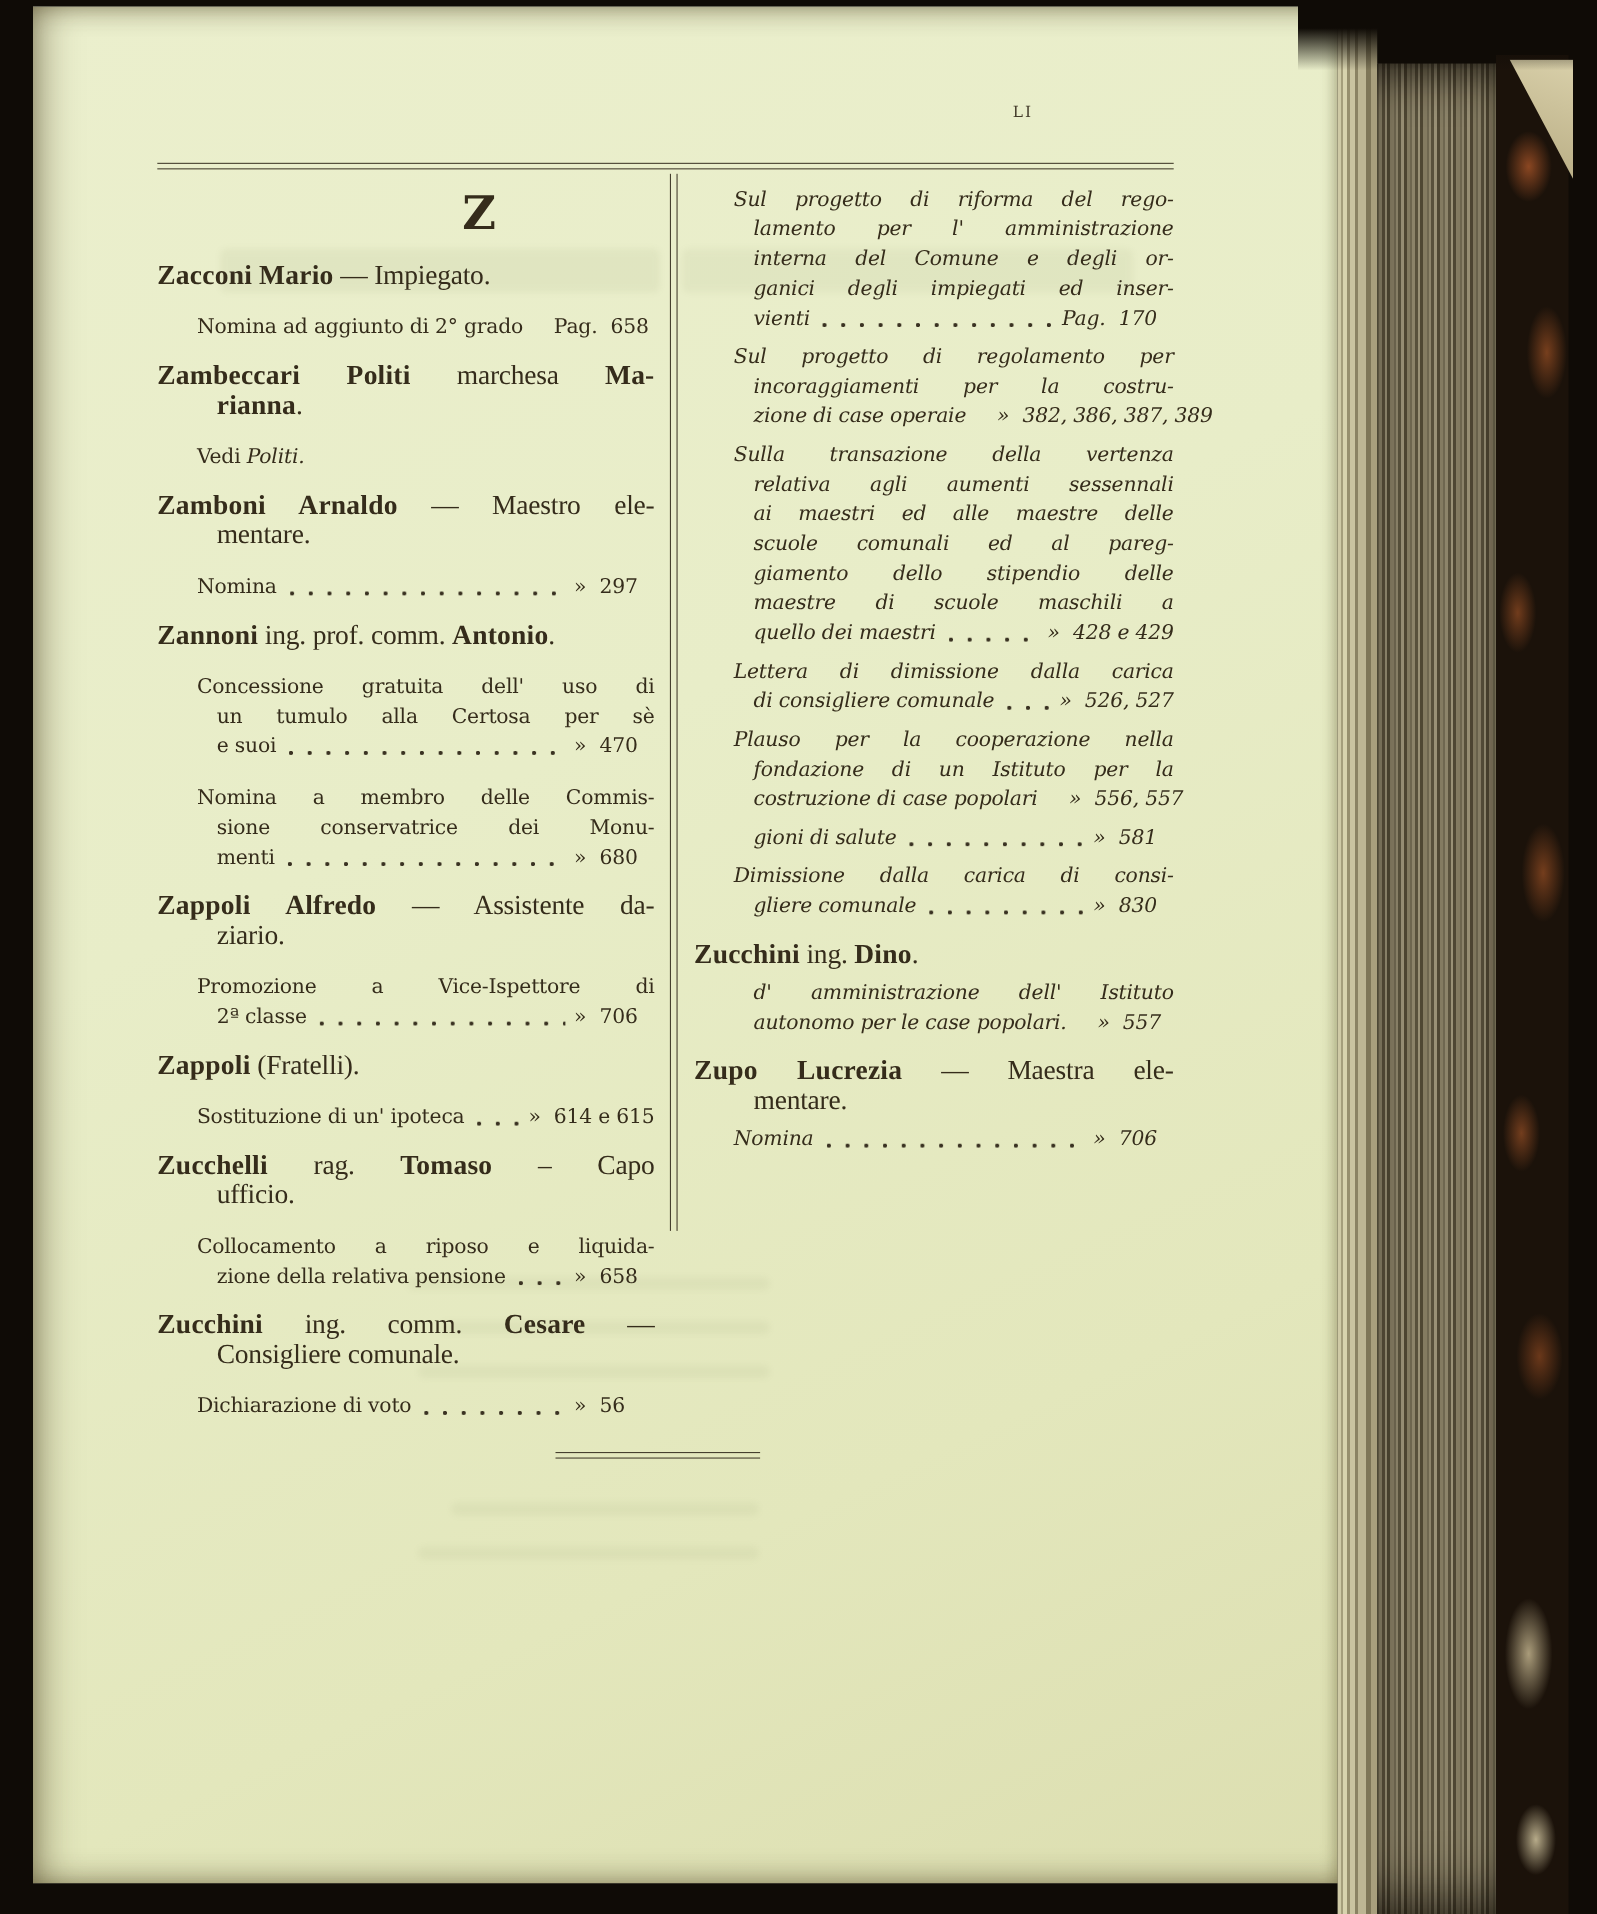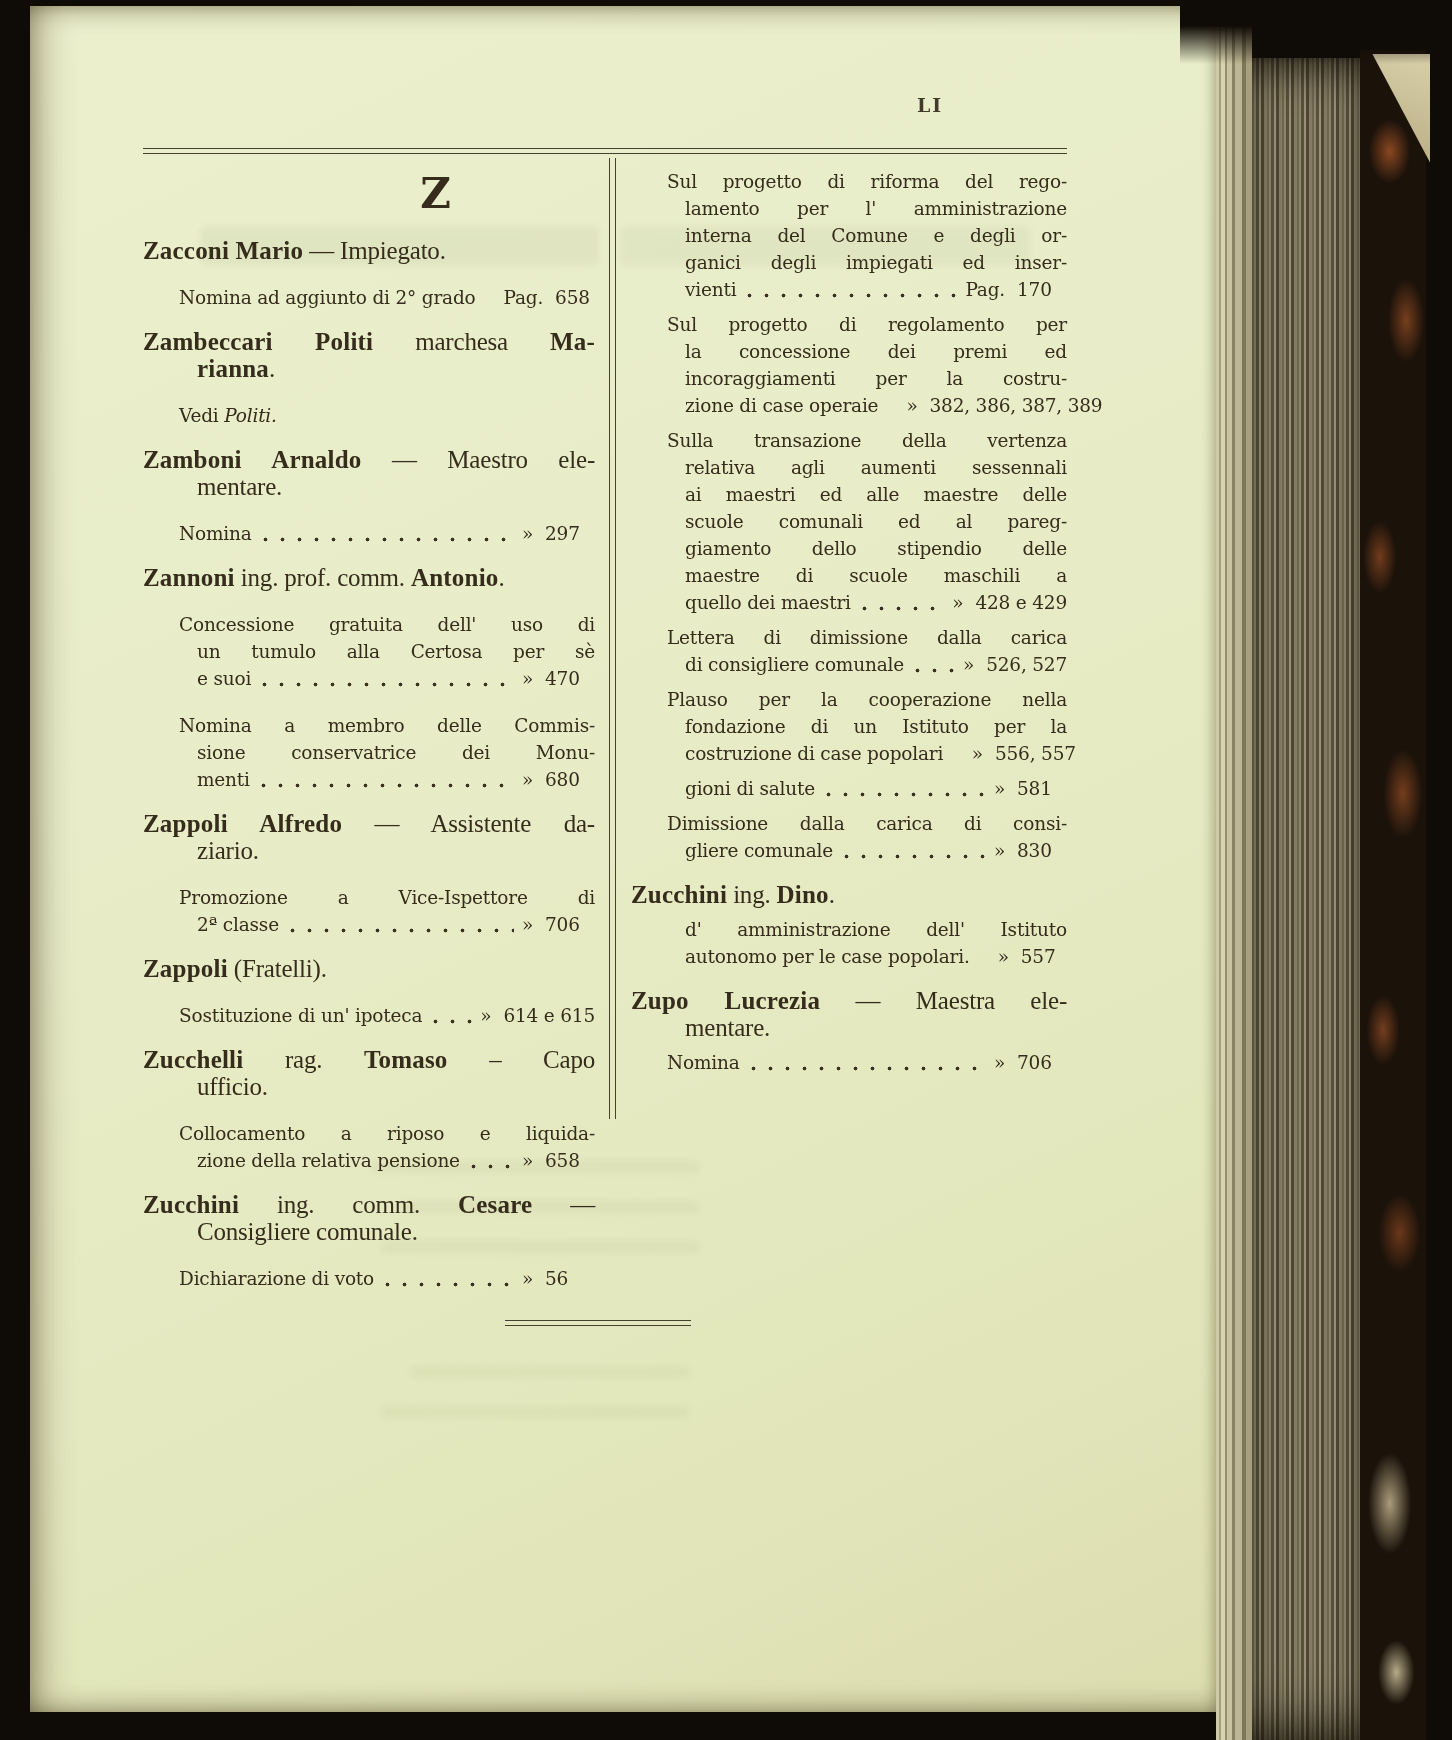--- a/index.html
+++ b/index.html
@@ -14,42 +14,42 @@
     background:linear-gradient(155deg,#ebefcd 0%,#e8edc8 40%,#e3e7bc 75%,#dcdeb0 100%);
     box-shadow:
       inset 22px 0 36px -16px rgba(60,45,15,.50),
       inset -8px 0 14px -7px rgba(90,80,40,.38),
       inset 0 16px 24px -15px rgba(60,45,15,.42),
       inset 0 -18px 28px -17px rgba(60,45,15,.40);
     color:#352c1b;
   }
   .folio{
     position:absolute;left:840px;top:88px;width:120px;text-align:center;
-    font-size:19px;font-weight:bold;letter-spacing:2px;color:#433b2a;
+    font-size:14px;font-weight:normal;letter-spacing:2px;color:#433b2a;
   }
   .rule-top{
     position:absolute;left:113px;top:142px;width:924px;height:4px;
     border-top:1.8px solid #46402f;border-bottom:1.1px solid #46402f;
   }
   .cols{position:absolute;left:113px;top:148px;width:924px;display:flex;}
   .col-left{width:452px;}
   .col-gap{width:36px;position:relative;flex:0 0 36px;}
   .col-gap .vrule{
     position:absolute;left:14px;top:4px;width:5px;height:961px;
     border-left:1.6px solid #46402f;border-right:1.6px solid #46402f;
   }
   .col-right{width:436px;padding-top:14px;}
   .section-letter{
     font-size:42px;line-height:52px;font-weight:bold;letter-spacing:2px;
     text-align:center;padding-left:135px;margin-top:14px;margin-bottom:14px;
   }
   .entry{margin-top:17px;}
   .col-right > .entry:first-child{margin-top:0;}
   .item{margin-top:20px;}
-  .col-right .item{margin-top:8px;}
+  .col-right .item{margin-top:8px;font-style:italic;}
   .col-right .entry .item:first-child{margin-top:8px;}
   .col-right .entry.has-head .item:first-child{margin-top:1px;}
   .col-right .entry:first-child .item:first-child{margin-top:0;}
   .line{line-height:27px;font-size:18.5px;letter-spacing:-0.2px;}
   .h-first,.h-wrap{font-size:25px;font-family:Liberation Serif, serif;}
   .h-first{padding-left:0;}
   .h-wrap,.wrap{padding-left:54px;}
   .first{padding-left:36px;}
   .j{text-align:justify;text-align-last:justify;}
   .b{font-weight:bold;letter-spacing:0.2px;}
@@ -241,21 +241,20 @@
             <div class="line wrap j">ganici degli impiegati ed inser-</div>
             <div class="line wrap refline">
               <span class="lt">vienti</span>
               <span class="leader dots"></span>
               <span class="ref">Pag.</span>
               <span class="pg">170</span>
             </div>
           </div>
           <div class="item">
             <div class="line first j">Sul progetto di regolamento per</div>
-            <div class="line wrap j">la concessione dei premi ed</div>
             <div class="line wrap j">incoraggiamenti per la costru-</div>
             <div class="line wrap refline">
               <span class="lt">zione di case operaie</span>
               <span class="leader"></span>
               <span class="ref">»</span>
               <span class="pg">382, 386, 387, 389</span>
             </div>
           </div>
           <div class="item">
             <div class="line first j">Sulla transazione della vertenza</div>

